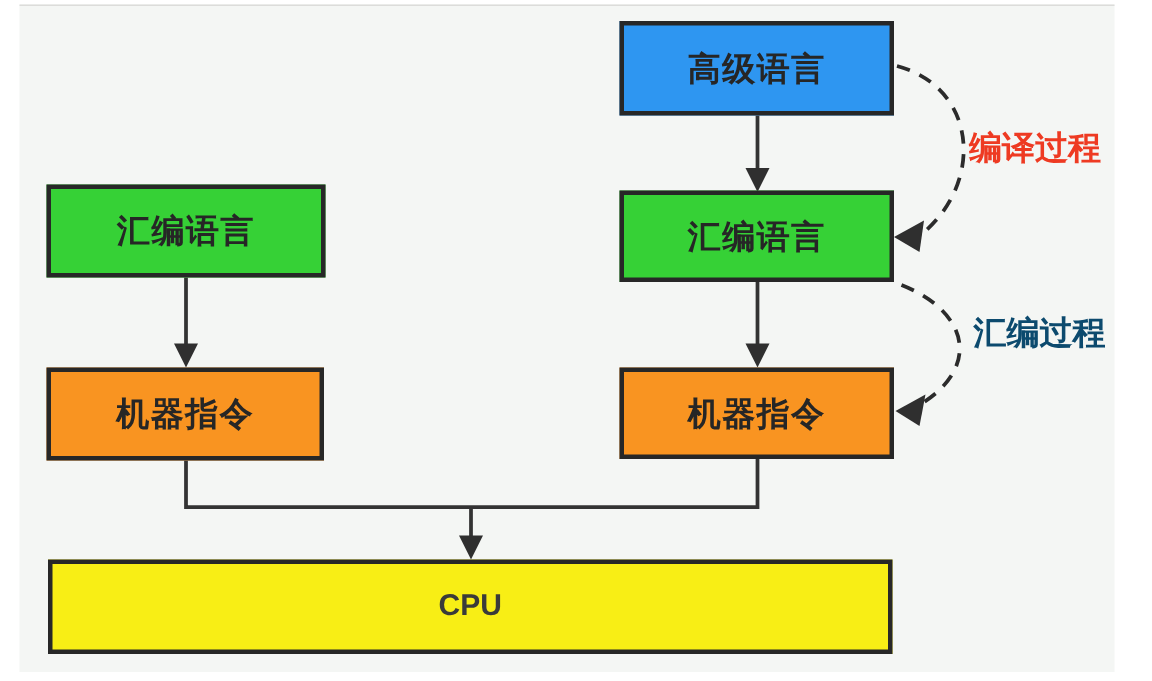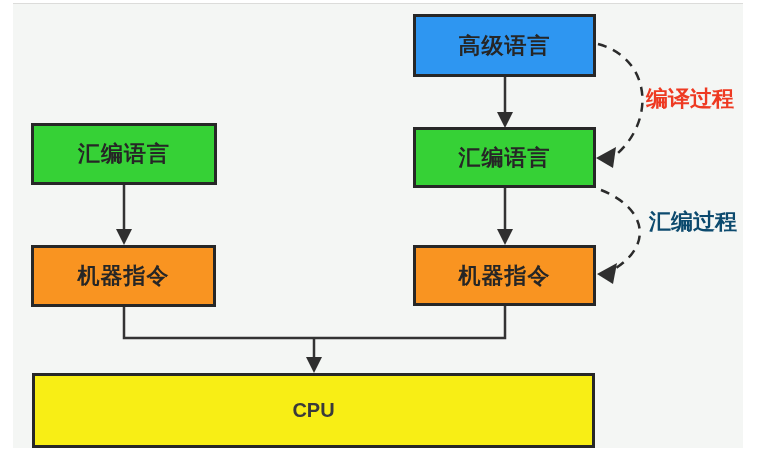--- a/index.html
+++ b/index.html
@@ -18,21 +18,21 @@
     border:3px solid #272727;
     display:flex;align-items:center;justify-content:center;
     font-weight:bold;font-size:22px;color:#262626;
     letter-spacing:1px;
   }
   .node-high     {left:413px;top:14px; width:183px;height:63px;}
   .node-asm-l    {left:31px; top:123px;width:186px;height:62px;}
   .node-asm-r    {left:413px;top:127px;width:183px;height:61px;}
   .node-mach-l   {left:31px; top:245px;width:185px;height:62px;}
   .node-mach-r   {left:413px;top:245px;width:183px;height:61px;}
-  .node-cpu      {left:32px; top:373px;width:563px;height:75px;font-size:20px;font-weight:600;color:#3a3a3a;letter-spacing:0;}
+  .node-cpu      {left:32px; top:373px;width:563px;height:63px;font-size:20px;font-weight:600;color:#3a3a3a;letter-spacing:0;}
   .proc-label{
     position:absolute;font-weight:bold;font-size:22px;white-space:nowrap;
   }
   .proc-compile {left:646px;top:84px;}
   .proc-assemble{left:649px;top:207px;}
   .wire{stroke:#333333;stroke-width:2.5;fill:none;}
   .wire-dashed{stroke:#2b2b2b;stroke-width:2.5;fill:none;stroke-dasharray:9 7;}
   .head{fill:#2f2f2f;stroke:none;}
 </style>
 </head>

